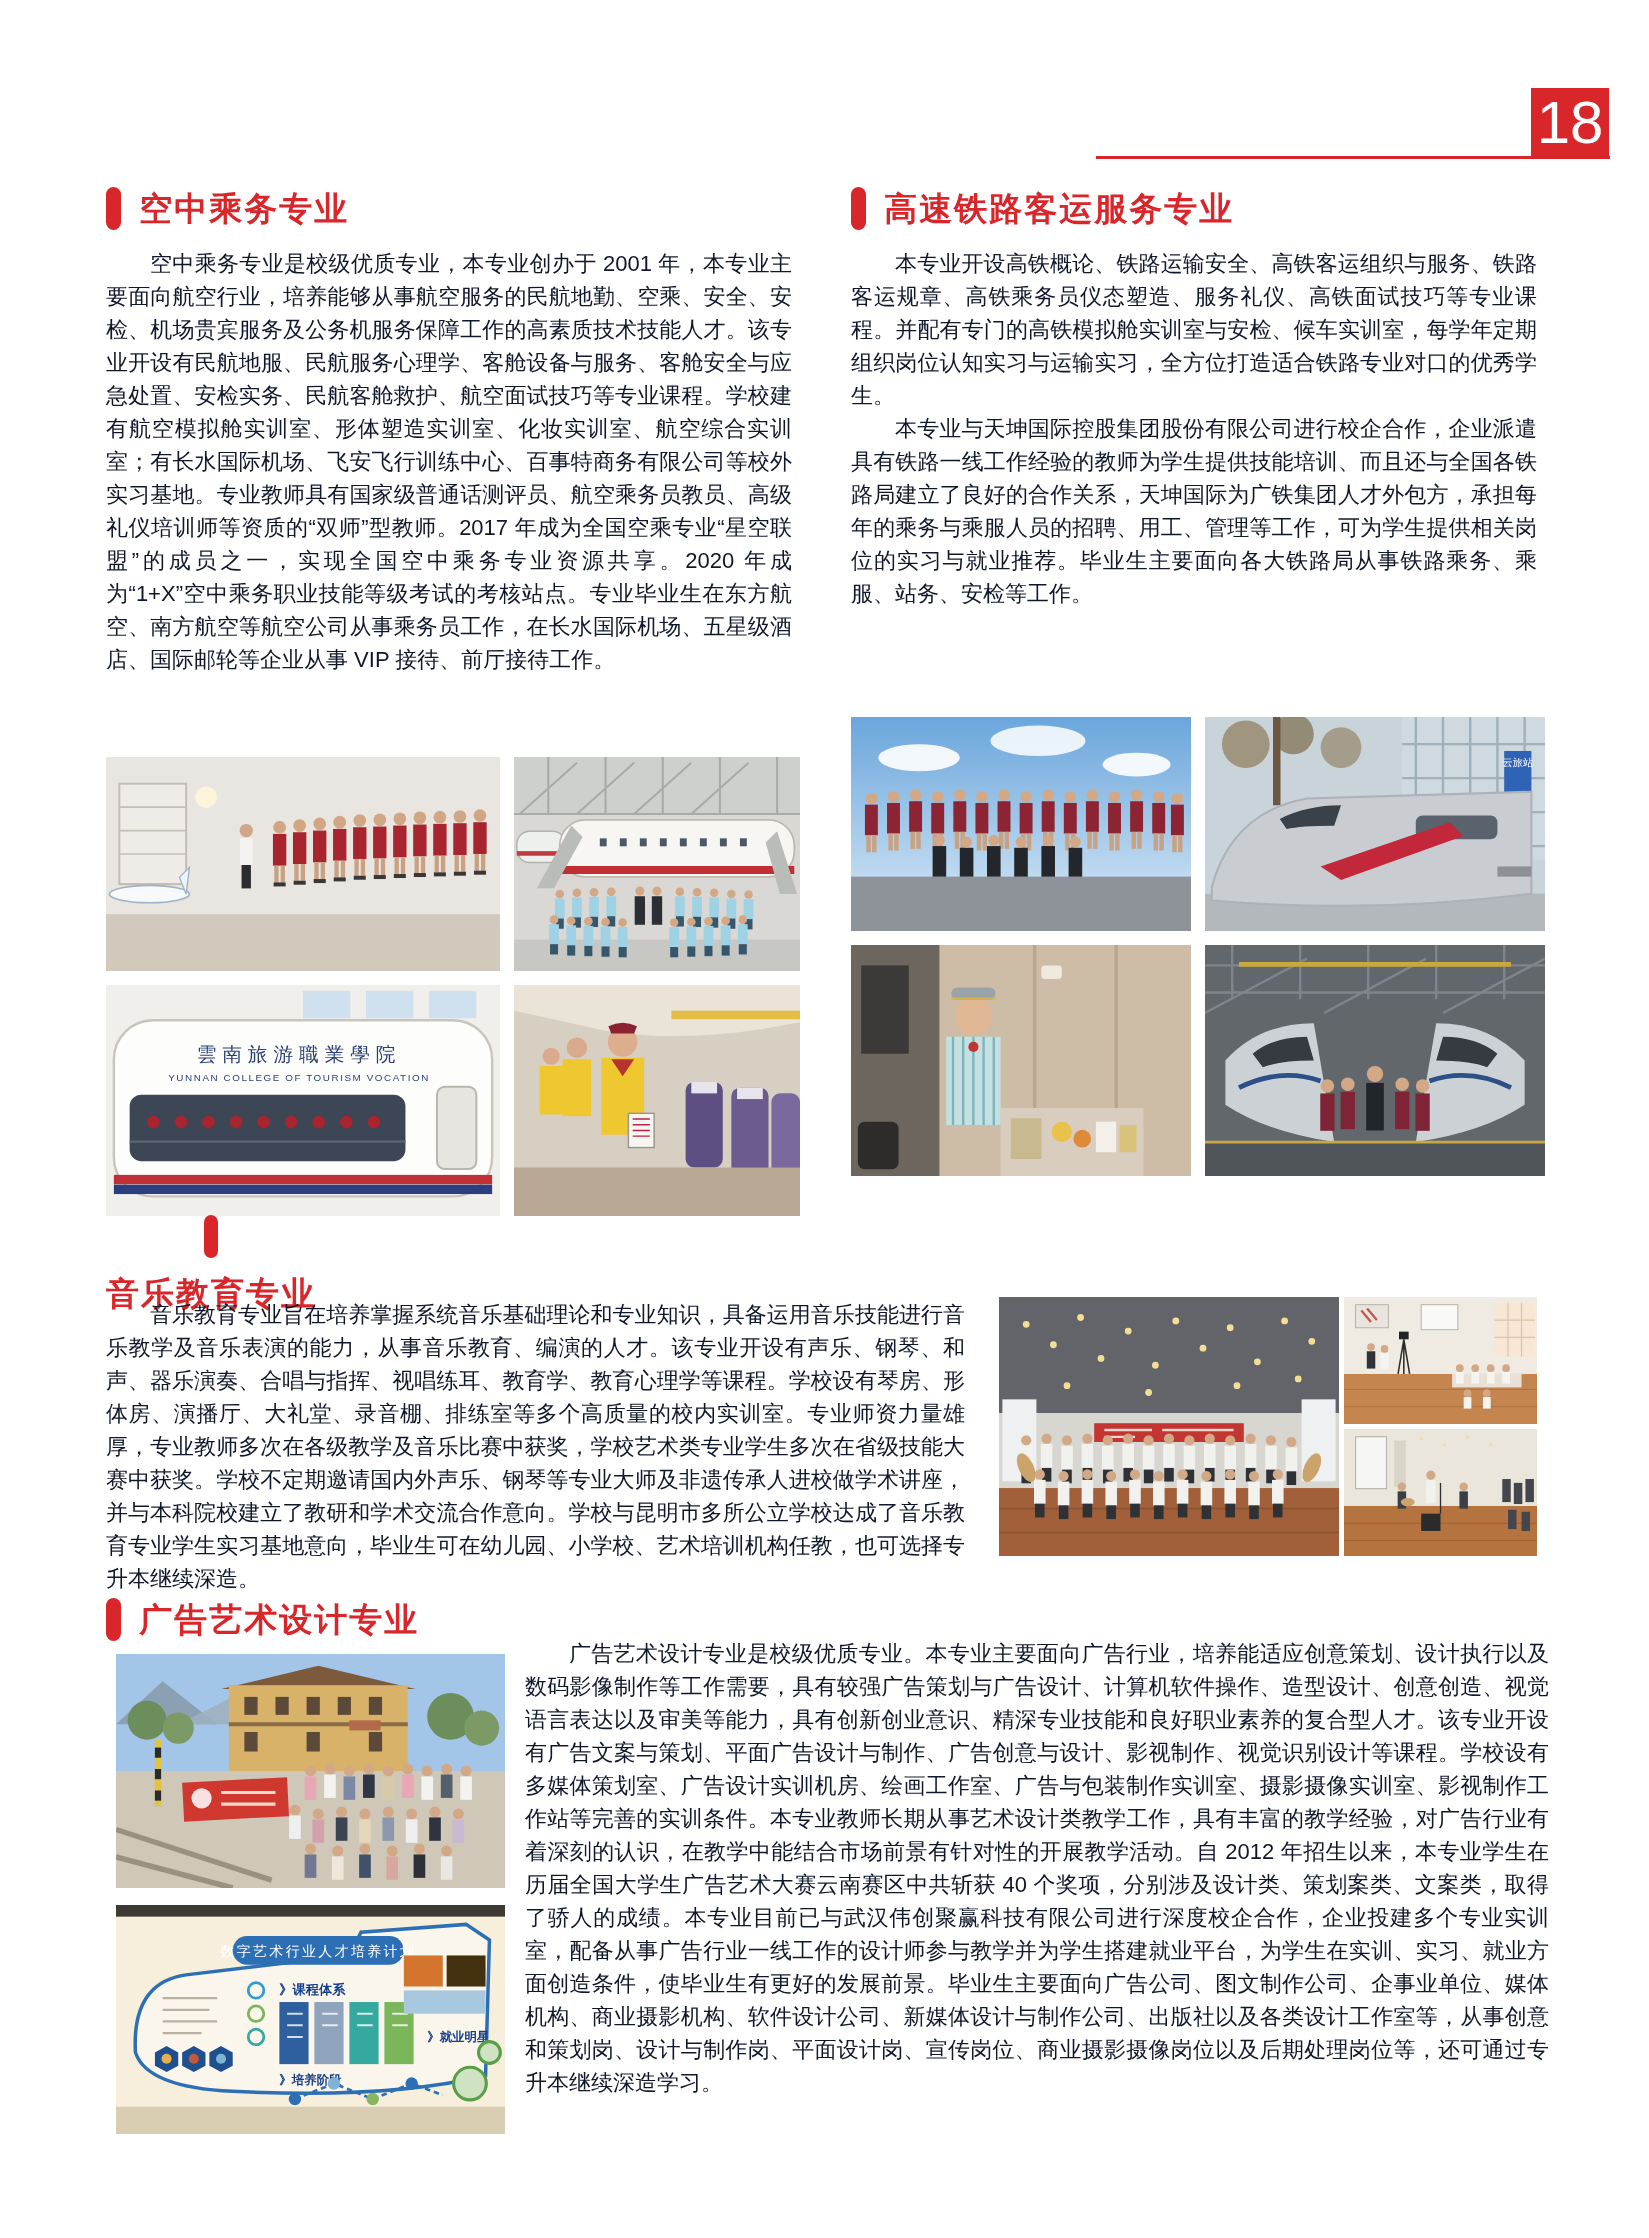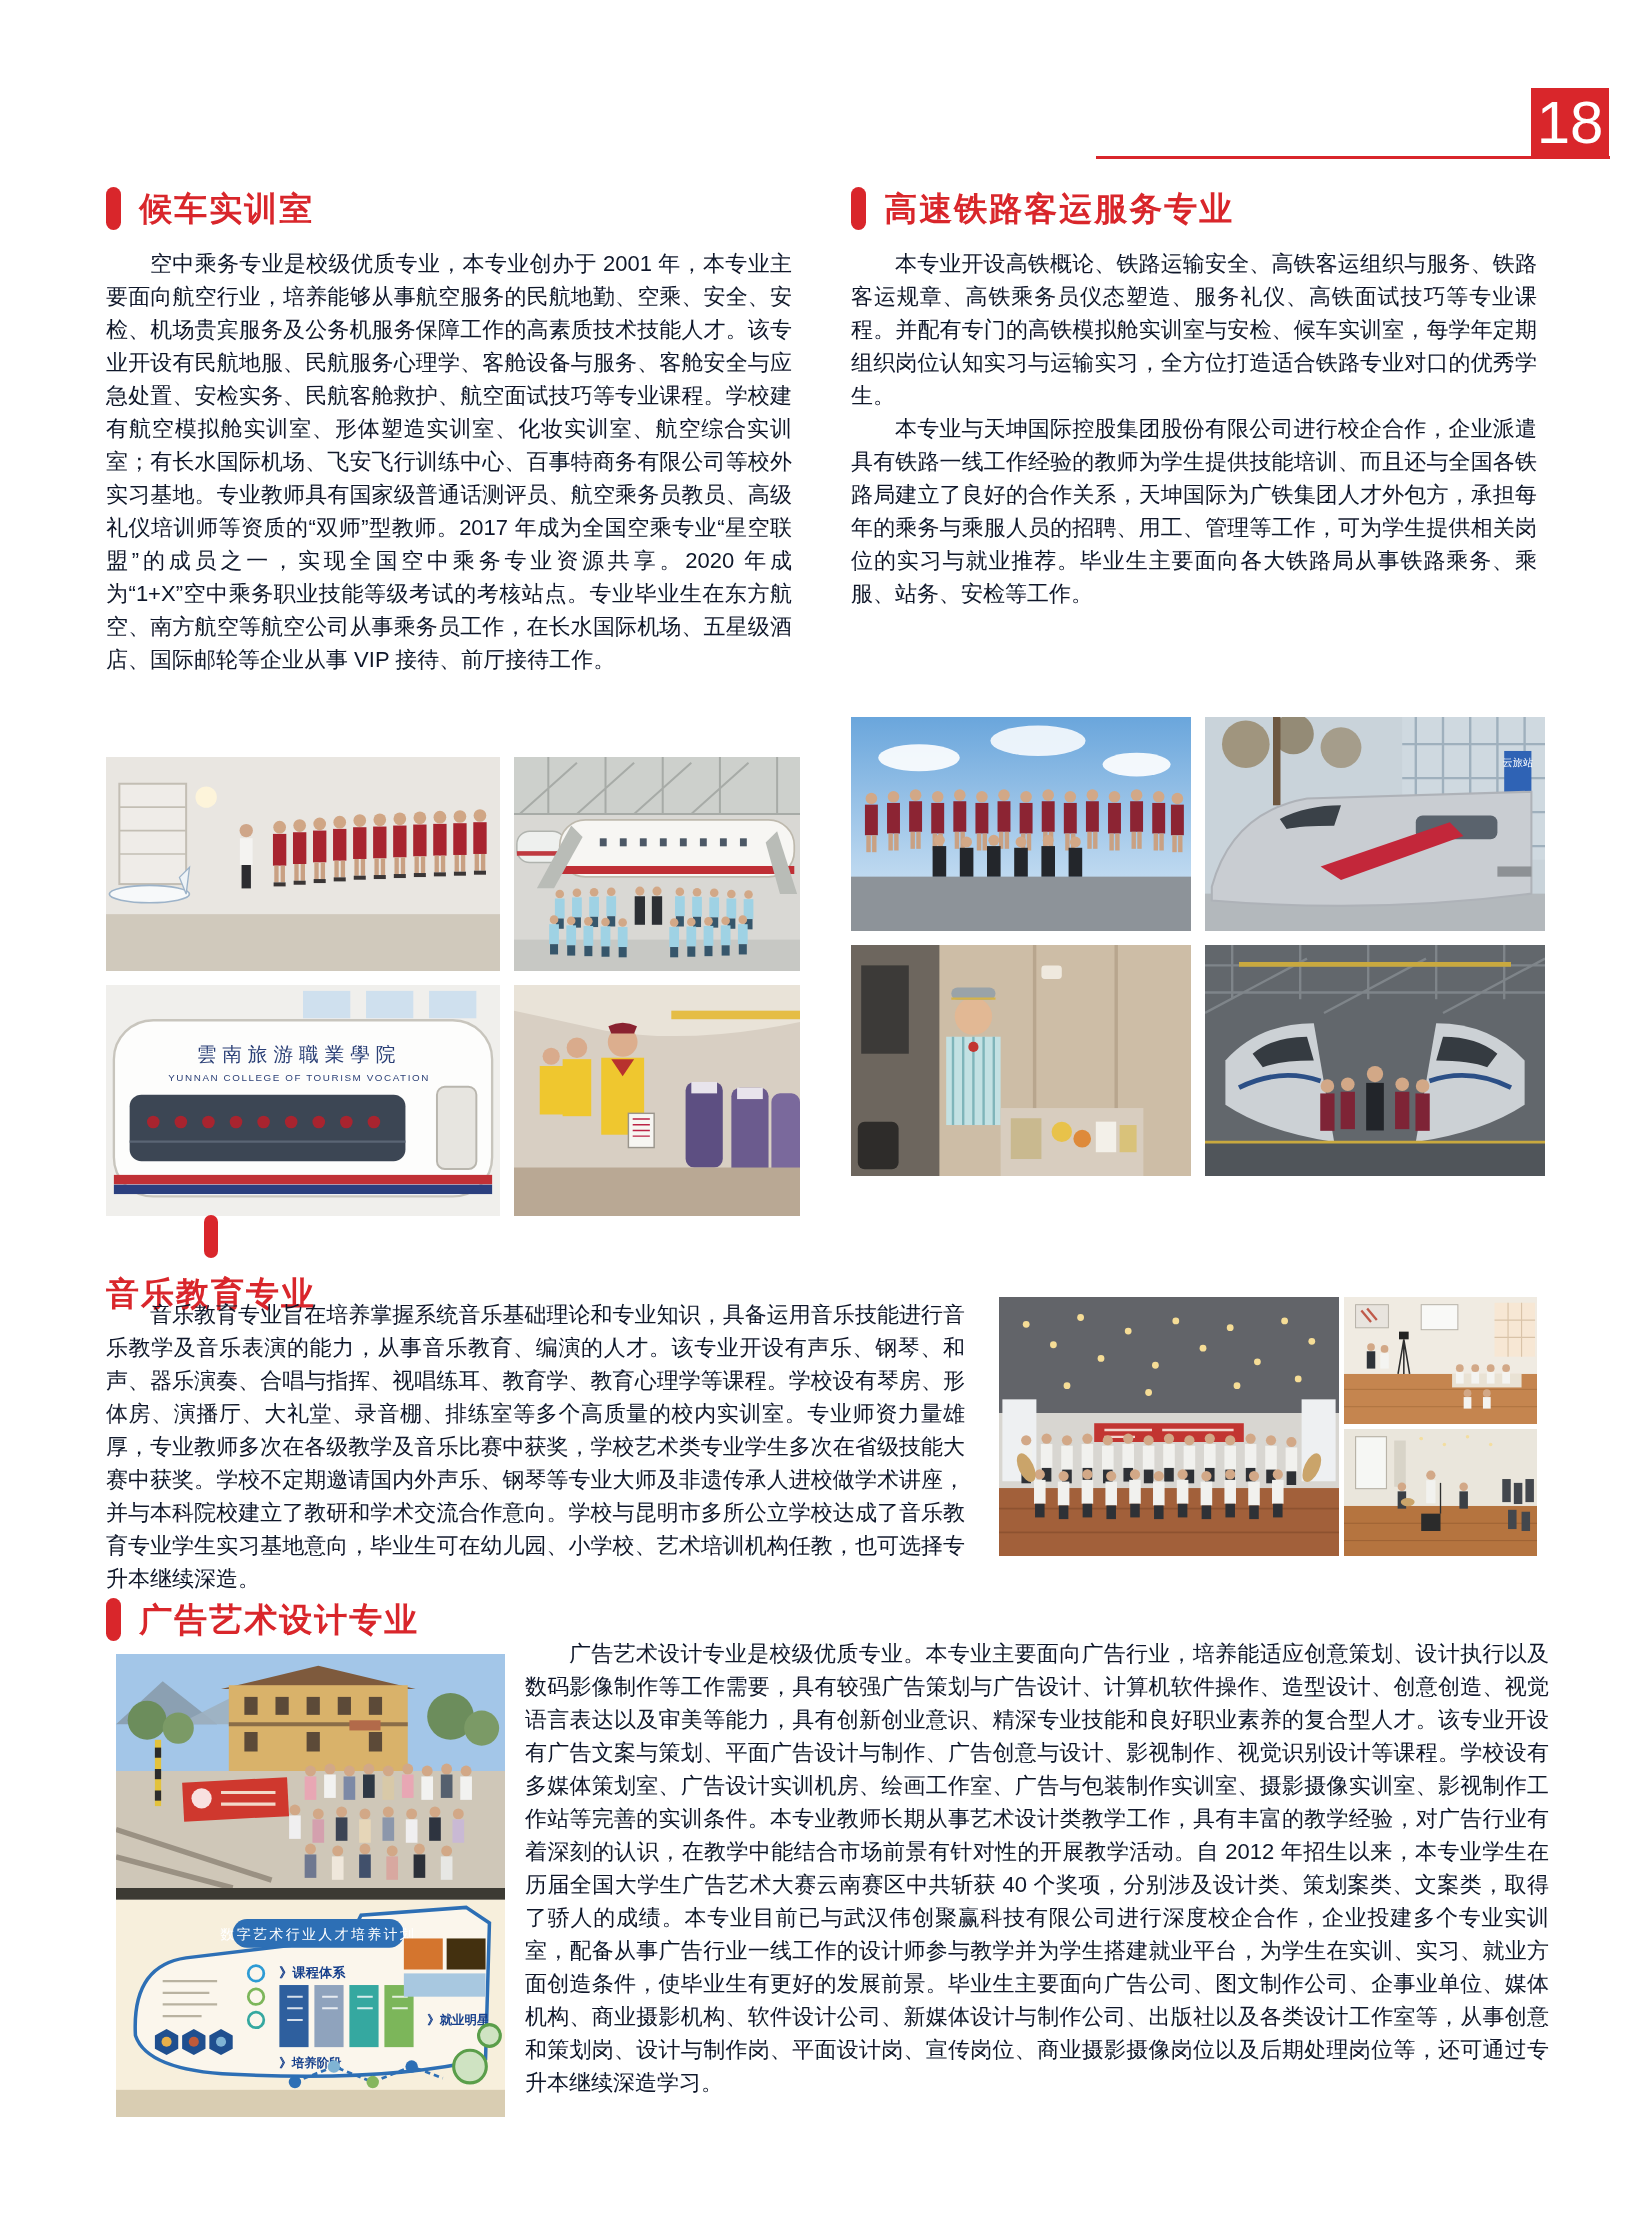--- a/index.html
+++ b/index.html
@@ -23,35 +23,35 @@
   .para p{margin:0;text-indent:2em;}
   
   .photo{overflow:hidden;background:#eceae6;}
   .photo svg{display:block;width:100%;height:100%;}
   .grid{position:absolute;display:grid;gap:14px;}
   .grid-left{left:106px;top:757px;width:685px;grid-template-columns:394px 286px;grid-template-rows:214px 231px;}
   .grid-right{left:851px;top:717px;width:685px;grid-template-columns:340px 340px;grid-template-rows:214px 231px;}
   .music-photos{position:absolute;left:999px;top:1297px;width:538px;height:259px;display:grid;
                 grid-template-columns:340px 193px;grid-template-rows:127px 127px;gap:5.3px;}
   .music-photos .big{grid-row:1 / span 2;}
-  .ad-photos{position:absolute;left:116px;top:1654px;width:389px;display:grid;grid-template-rows:234px 229px;gap:0;}
+  .ad-photos{position:absolute;left:116px;top:1654px;width:389px;display:grid;grid-template-rows:234px 229px;gap:17px;}
 </style>
 </head>
 <body>
 
 <div class="page">
 
   <div class="pagebox">
     <span>18</span>
   </div>
   <div class="hrule"></div>
 
   <div class="sec-title" style="left:106px;top:187px;">
     <span class="pill"></span>
-    <h2>候车实训室</h2>
+    <h2>空中乘务专业</h2>
   </div>
   <div class="para" style="left:106px;top:247px;width:686px;">
     <p>空中乘务专业是校级优质专业，本专业创办于 2001 年，本专业主要面向航空行业，培养能够从事航空服务的民航地勤、空乘、安全、安检、机场贵宾服务及公务机服务保障工作的高素质技术技能人才。该专业开设有民航地服、民航服务心理学、客舱设备与服务、客舱安全与应急处置、安检实务、民航客舱救护、航空面试技巧等专业课程。学校建有航空模拟舱实训室、形体塑造实训室、化妆实训室、航空综合实训室；有长水国际机场、飞安飞行训练中心、百事特商务有限公司等校外实习基地。专业教师具有国家级普通话测评员、航空乘务员教员、高级礼仪培训师等资质的“双师”型教师。2017 年成为全国空乘专业“星空联盟”的成员之一，实现全国空中乘务专业资源共享。2020 年成为“1+X”空中乘务职业技能等级考试的考核站点。专业毕业生在东方航空、南方航空等航空公司从事乘务员工作，在长水国际机场、五星级酒店、国际邮轮等企业从事 VIP 接待、前厅接待工作。</p>
   </div>
 
   <div class="sec-title" style="left:851px;top:187px;">
     <span class="pill"></span>
     <h2>高速铁路客运服务专业</h2>
   </div>
   <div class="para" style="left:851px;top:247px;width:686px;">

